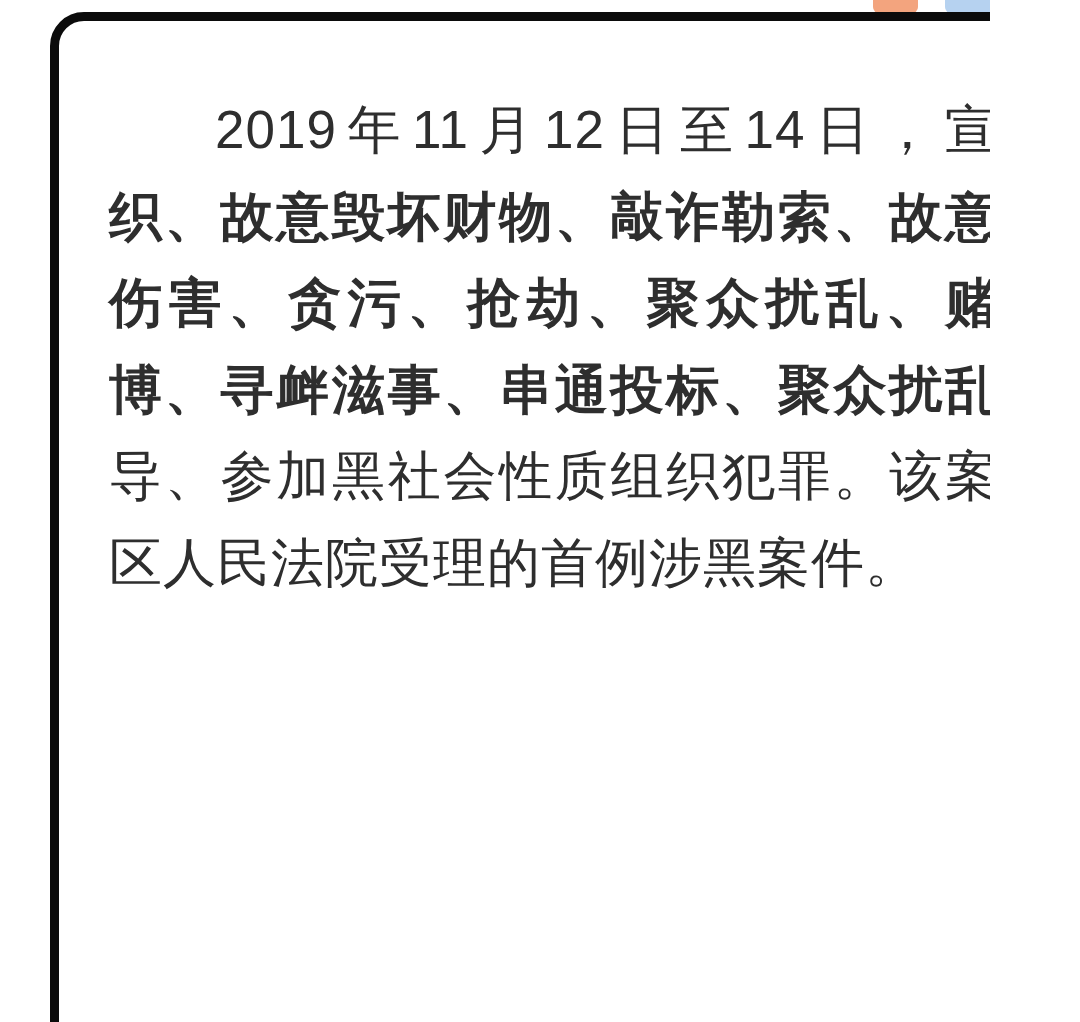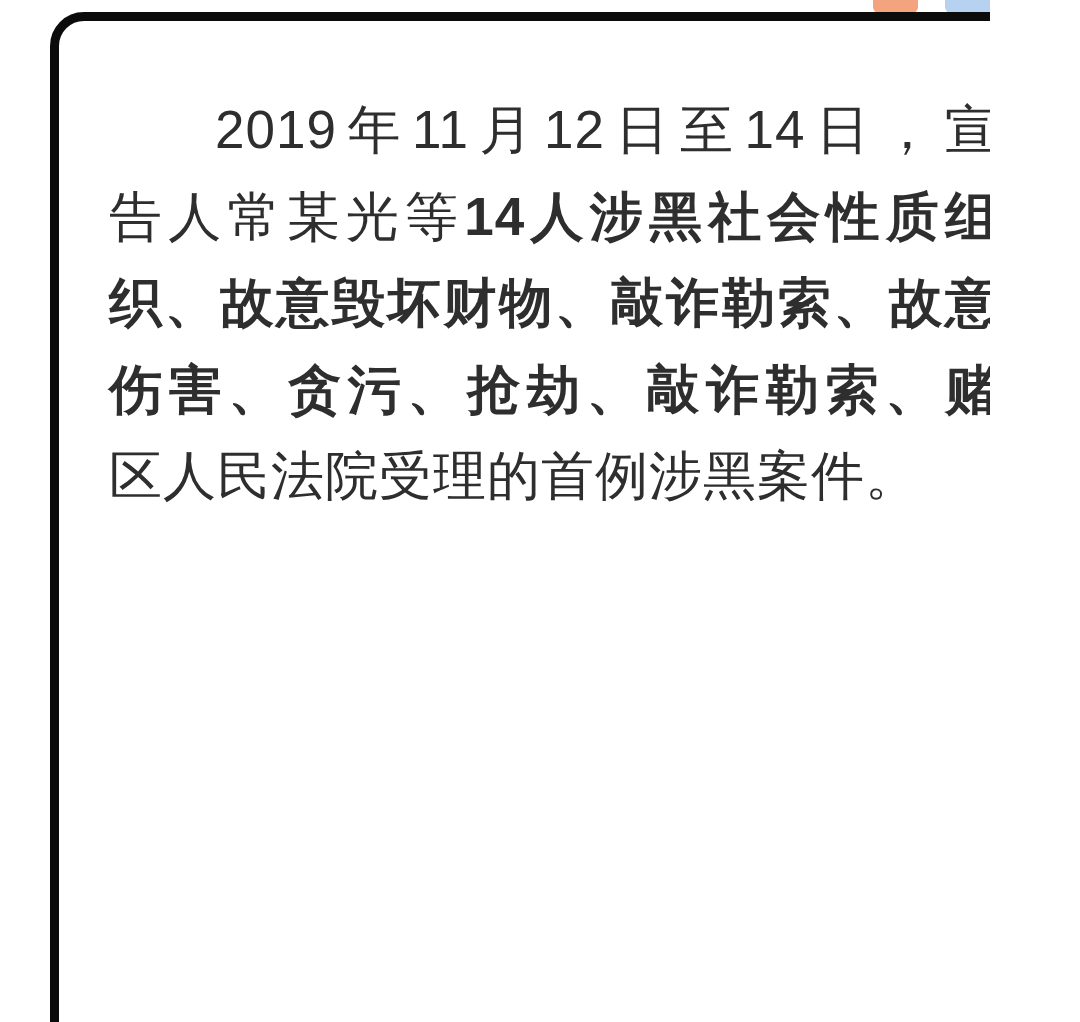--- a/index.html
+++ b/index.html
@@ -72,20 +72,21 @@
 
   <div class="top-fragment orange"></div>
 
   <div class="top-fragment blue"></div>
 
   <div class="bg-card-edge"></div>
 
   <div class="article-card">
     <div class="article-paragraph">
         <div class="line indent"><span>2019年11月12日至14日，宣</span></div>
-        <div class="line"><span>告人常某光等</span><span class="b">14人涉黑社会性质组</span></div>
         <div class="line"><span class="b">织、故意毁坏财物、敲诈勒索、故意</span></div>
-        <div class="line"><span class="b">伤害、贪污、抢劫、敲诈勒索、赌</span></div>
+        <div class="line"><span class="b">伤害、贪污、抢劫、聚众扰乱、赌</span></div>
+        <div class="line"><span class="b">博、寻衅滋事、串通投标、聚众扰乱</span></div>
+        <div class="line"><span>导、参加黑社会性质组织犯罪。该案</span></div>
         <div class="line lastline"><span>区人民法院受理的首例涉黑案件。</span></div>
       </div>
   </div>
 
 </div>
 
 </body></html>

